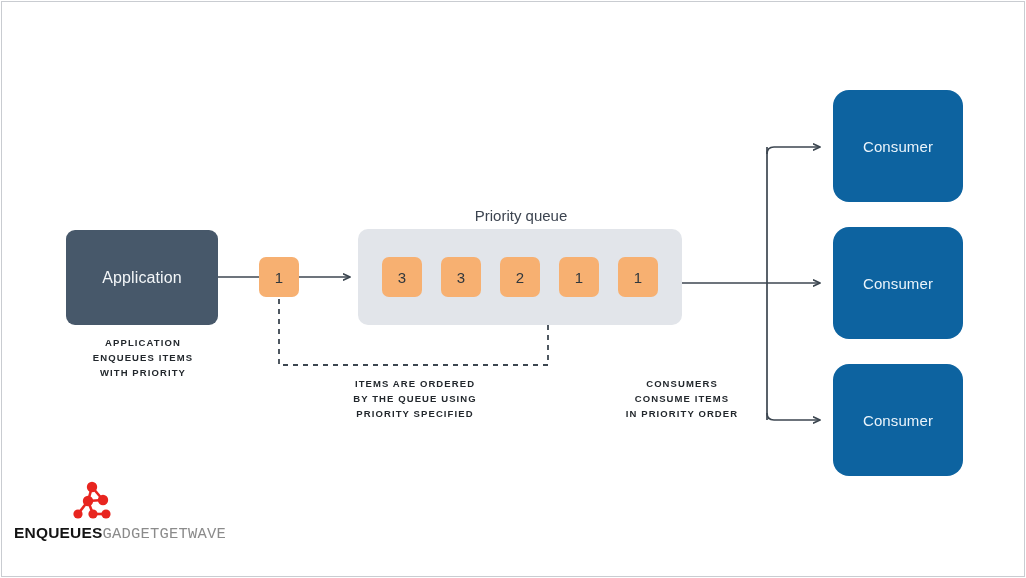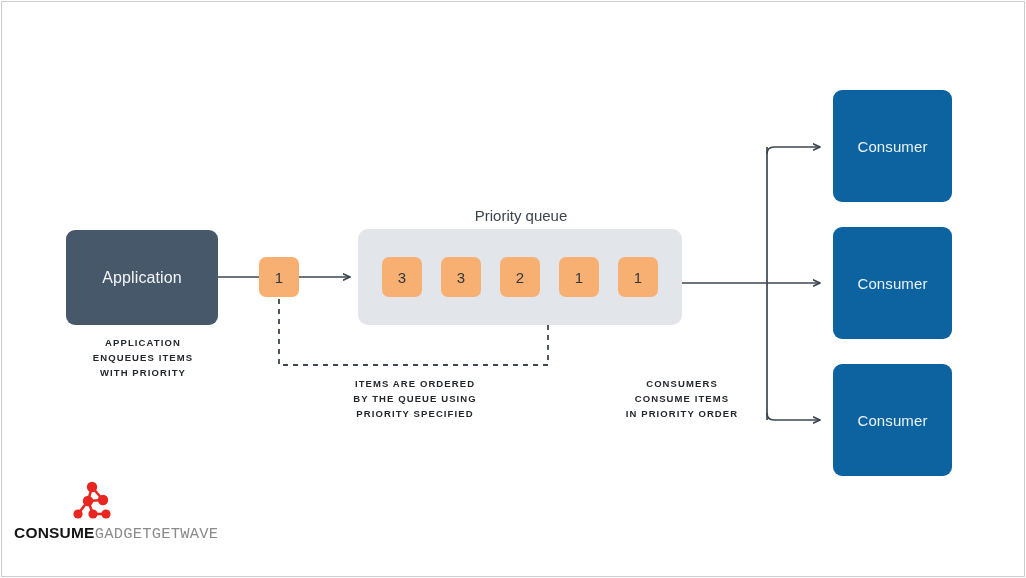--- a/index.html
+++ b/index.html
@@ -113,24 +113,24 @@
   .queue-items .item {
     position: relative;
     left: auto;
     top: auto;
   }
 
   
   .consumer-box {
     position: absolute;
     left: 831px;
-    width: 119px;
+    width: 130px;
     height: 112px;
     background: #0d63a0;
-    border-radius: 9px;
+    border-radius: 16px;
     display: flex;
     align-items: center;
     justify-content: center;
   }
   #consumer-1 { top: 88px; }
   #consumer-2 { top: 225px; }
   #consumer-3 { top: 362px; }
   .consumer-label {
     color: #eaf4fb;
     font-size: 15px;
@@ -260,17 +260,17 @@
       <g fill="#e8251f">
         <circle cx="26" cy="7" r="5.2"></circle>
         <circle cx="37" cy="20" r="5.2"></circle>
         <circle cx="22" cy="21" r="5.2"></circle>
         <circle cx="12" cy="34" r="4.6"></circle>
         <circle cx="27" cy="34" r="4.6"></circle>
         <circle cx="40" cy="34" r="4.6"></circle>
       </g>
     </svg>
     <div id="logo-wordmark">
-      <span class="logo-word-bold">CONSUME</span><span class="logo-word-light">GADGETGETWAVE</span>
+      <span class="logo-word-bold">ENQUEUES</span><span class="logo-word-light">GADGETGETWAVE</span>
     </div>
   </div>
 
 </div>
 
 </body></html>

